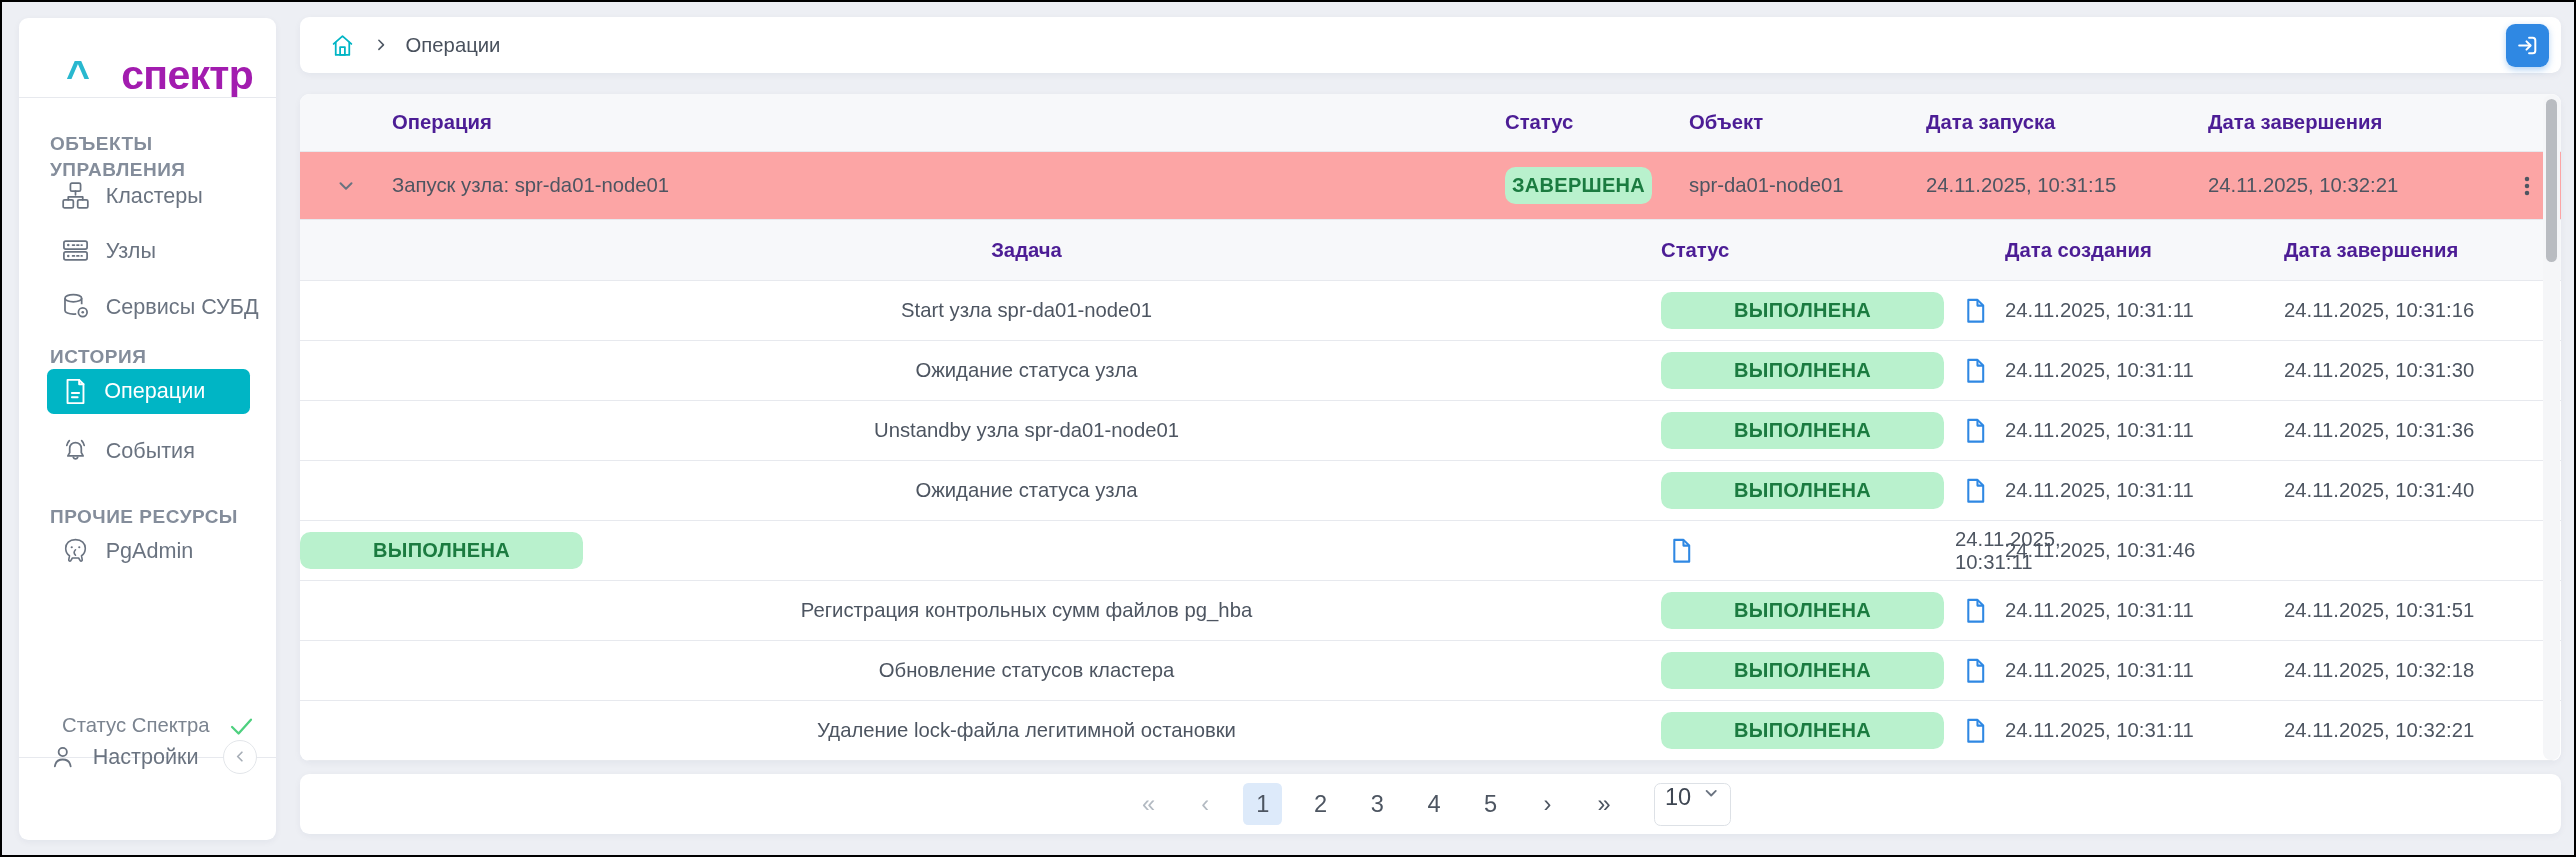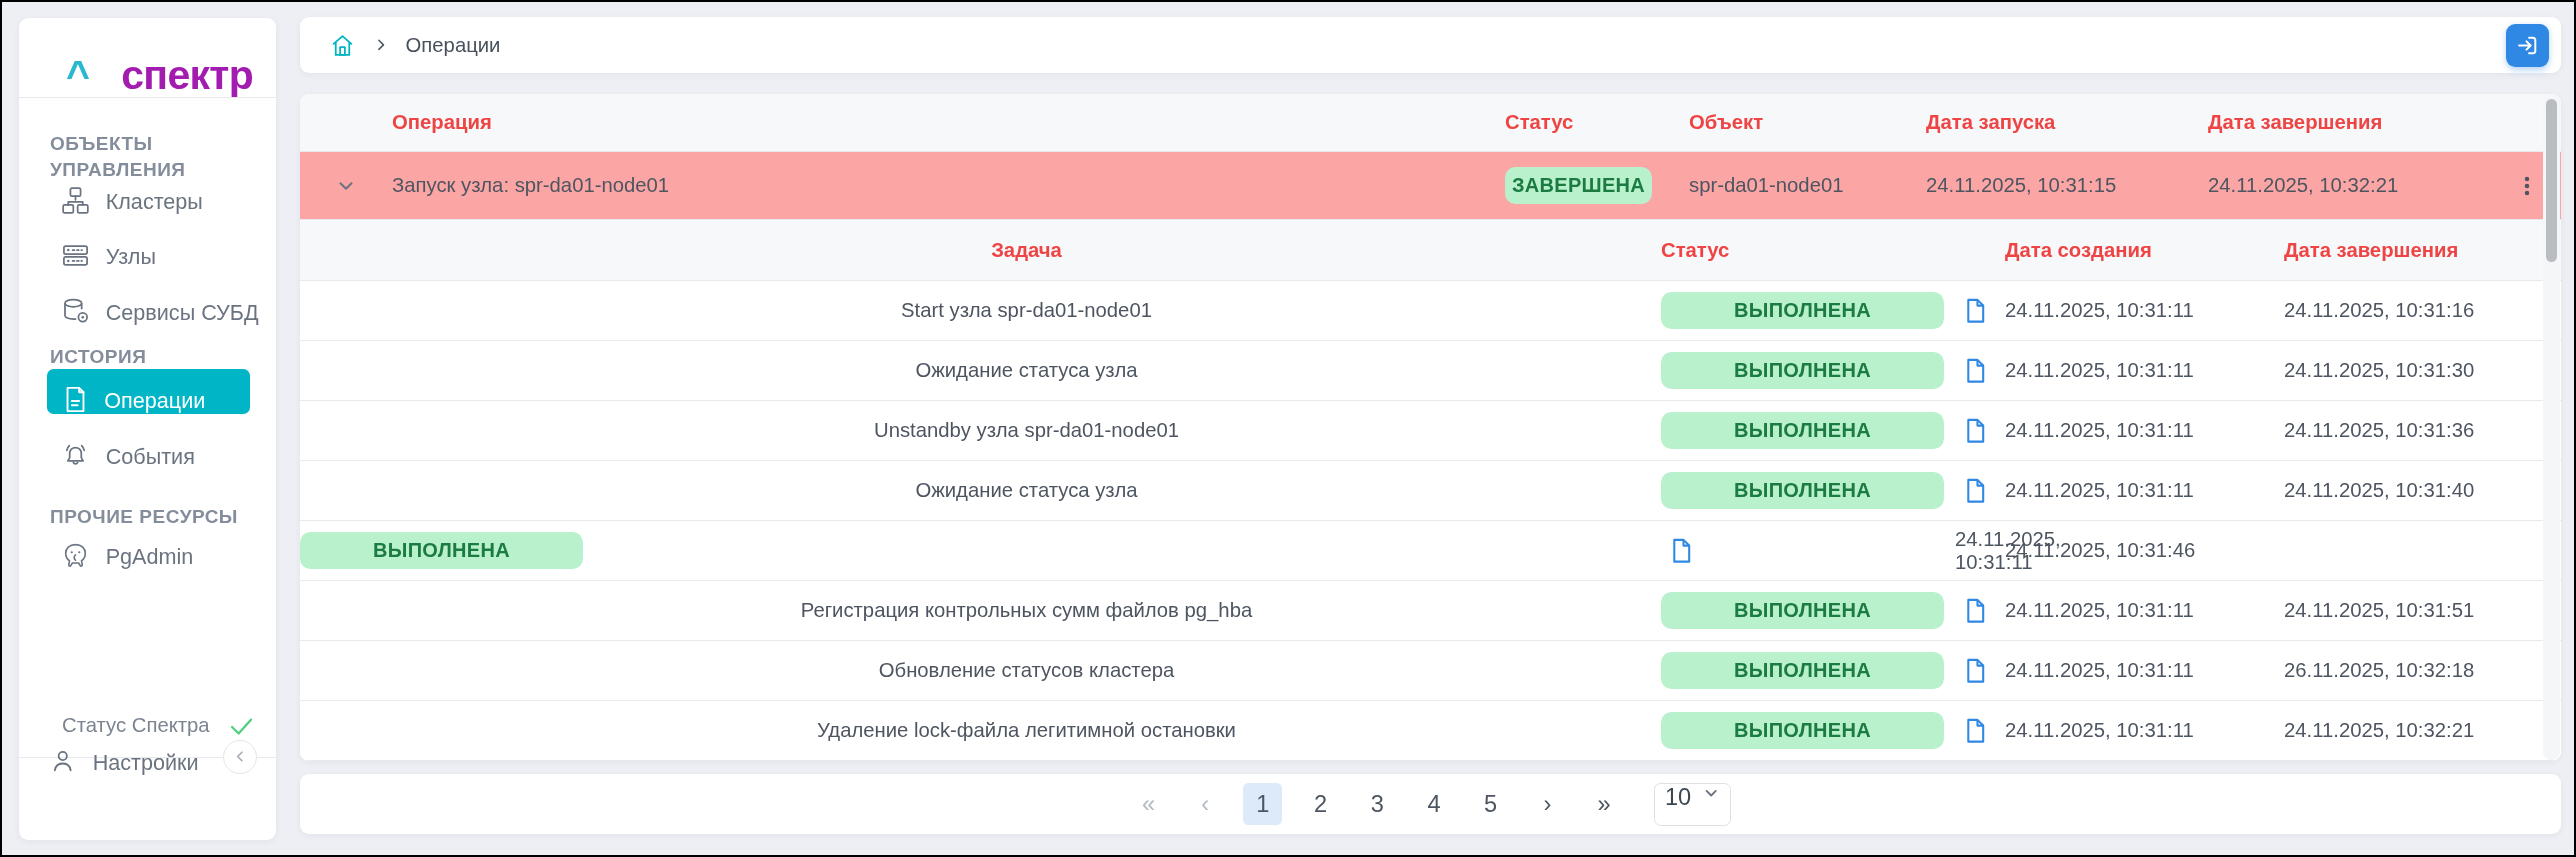--- a/index.html
+++ b/index.html
@@ -13,21 +13,21 @@
 
   
   .sidebar{position:absolute;left:17px;top:15.7px;width:257px;height:822px;}
   .logo{position:absolute;left:47px;top:34px;font-size:41px;font-weight:700;letter-spacing:-0.7px;}
   .logo .caret{color:#29b8cf;}
   .logo .word{color:#a21caf;margin-left:32px;}
   .sb-divider{position:absolute;left:0;right:0;top:79px;height:1.3px;background:#e7e9ee;}
   .sb-divider2{position:absolute;left:0;right:0;top:739px;height:1.3px;background:#e7e9ee;}
   .sec-label{position:absolute;left:31px;height:26px;line-height:26px;
     font-size:19px;font-weight:700;letter-spacing:0.5px;color:#848d9b;}
-  .nav-item{position:absolute;left:0;width:100%;height:38px;display:flex;align-items:flex-end;
+  .nav-item{position:absolute;left:0;width:100%;height:38px;display:flex;align-items:center;
     padding-left:42px;font-size:21.6px;color:#6a7380;cursor:pointer;}
   .nav-item .nicon{width:29px;height:29px;flex:0 0 29px;display:flex;align-items:center;justify-content:center;}
   .nav-item .nlabel{margin-left:15.7px;}
   .nav-item.active{left:27.5px;width:203px;height:45px;background:#00b5c5;border-radius:6.6px;
     color:#fff;padding-left:14.4px;}
   .nav-item.active .nlabel{margin-left:14.4px;}
   .status-row{position:absolute;left:43px;top:689px;height:37px;display:flex;align-items:center;
     font-size:20.3px;color:#7b8490;}
   .status-row .chk{margin-left:17px;width:29px;height:29px;}
   .collapse-btn{position:absolute;left:204px;top:722px;width:34px;height:34px;border-radius:50%;
@@ -38,21 +38,21 @@
   .breadcrumb-card{position:absolute;left:298px;top:15px;width:2261px;height:56px;
     display:flex;align-items:center;padding:0 11.8px 0 29.5px;}
   .crumb-sep{margin:0 17px 0 18.4px;width:15.7px;height:15.7px;}
   .crumb-label{font-size:20.3px;color:#49515d;}
   .login-btn{margin-left:auto;width:43px;height:43px;border-radius:9.2px;background:#2f88e3;
     display:flex;align-items:center;justify-content:center;cursor:pointer;box-shadow:0 2.6px 6.6px rgba(47,136,227,.35);}
 
   .table-card{position:absolute;left:298px;top:92px;width:2261px;overflow:hidden;}
   .grid-outer{display:grid;grid-template-columns:92px 1113px 184px 237px 282px 298px 1fr;align-items:center;}
   .grid-nested{display:grid;grid-template-columns:1361px 294px 50px 279px 1fr;align-items:center;}
-  .thead{background:#f7f8fa;border-bottom:1.3px solid #e7e9ee;font-weight:700;color:#ef4444;font-size:20.3px;}
+  .thead{background:#f7f8fa;border-bottom:1.3px solid #e7e9ee;font-weight:700;color:#4c1d95;font-size:20.3px;}
   .thead.outer-h{height:58px;}
   .thead.nested-h{height:61px;}
   .op-row{height:68px;background:#fca5a5;border-bottom:1.3px solid #e7e9ee;font-size:20.3px;}
   .task-row{height:60px;background:#fff;border-bottom:1.3px solid #e7e9ee;font-size:20.3px;}
   .task-row:last-child{border-bottom:none;}
   .cell-pad{padding-left:92px;text-align:center;}
   .expander{display:flex;align-items:center;justify-content:center;cursor:pointer;}
   .badge{display:inline-flex;align-items:center;justify-content:center;height:37px;border-radius:10.5px;
     background:#b9f1cd;color:#1b7b40;font-weight:700;font-size:20px;letter-spacing:0.3px;}
   .badge.done-op{width:147px;}
@@ -329,21 +329,21 @@
     <div class="grid-nested task-row">
       <div class="cell-pad">Обновление статусов кластера</div>
       <div><span class="badge done-task">ВЫПОЛНЕНА</span></div>
       <div class="doc-btn">
           <svg viewBox="0 0 24 24" width="27.5" height="27.5" fill="none" stroke="#2f88e3" stroke-width="1.8" stroke-linejoin="round">
             <path d="M5.5 2.5h8l5 5v14h-13z"></path>
             <path d="M13.5 2.5v5h5"></path>
           </svg>
         </div>
       <div>24.11.2025, 10:31:11</div>
-      <div>26.11.2025, 10:32:18</div>
+      <div>24.11.2025, 10:32:18</div>
     </div>
 
     <div class="grid-nested task-row">
       <div class="cell-pad">Удаление lock-файла легитимной остановки</div>
       <div><span class="badge done-task">ВЫПОЛНЕНА</span></div>
       <div class="doc-btn">
           <svg viewBox="0 0 24 24" width="27.5" height="27.5" fill="none" stroke="#2f88e3" stroke-width="1.8" stroke-linejoin="round">
             <path d="M5.5 2.5h8l5 5v14h-13z"></path>
             <path d="M13.5 2.5v5h5"></path>
           </svg>

